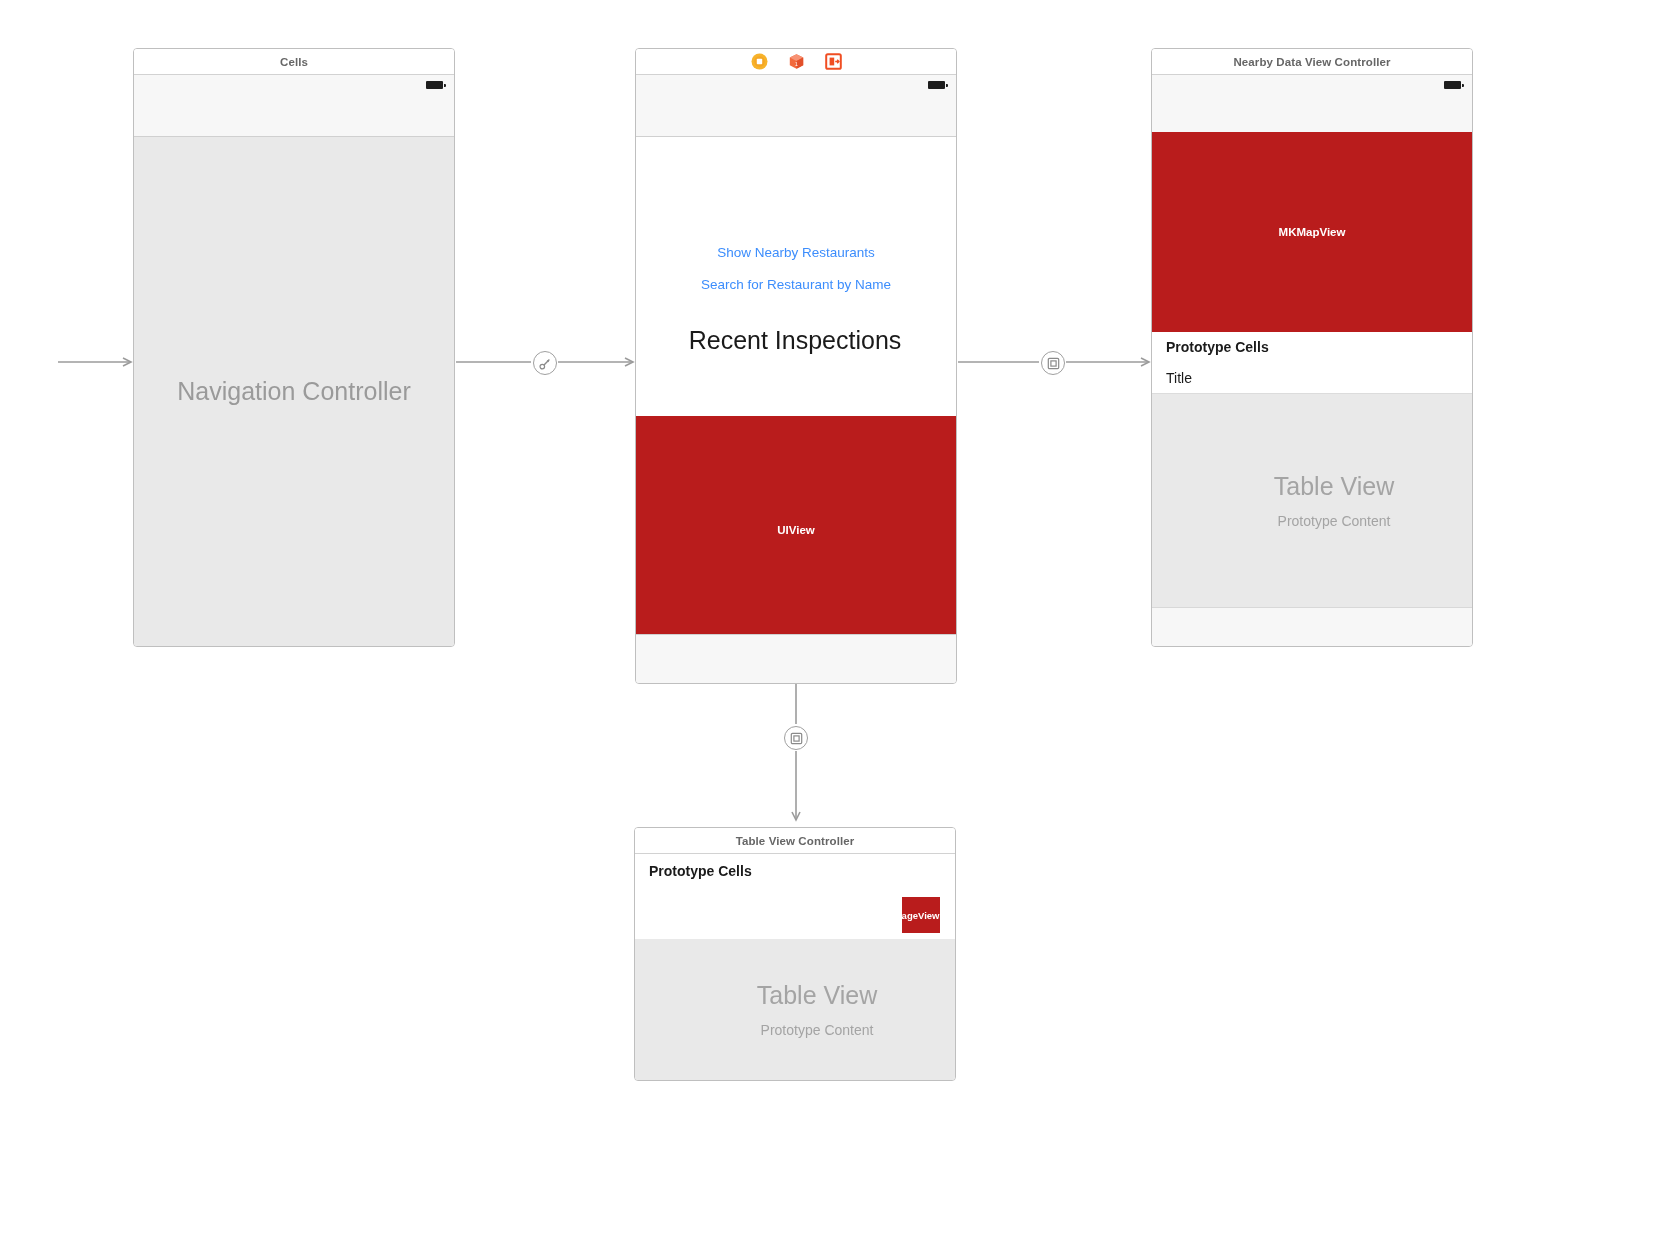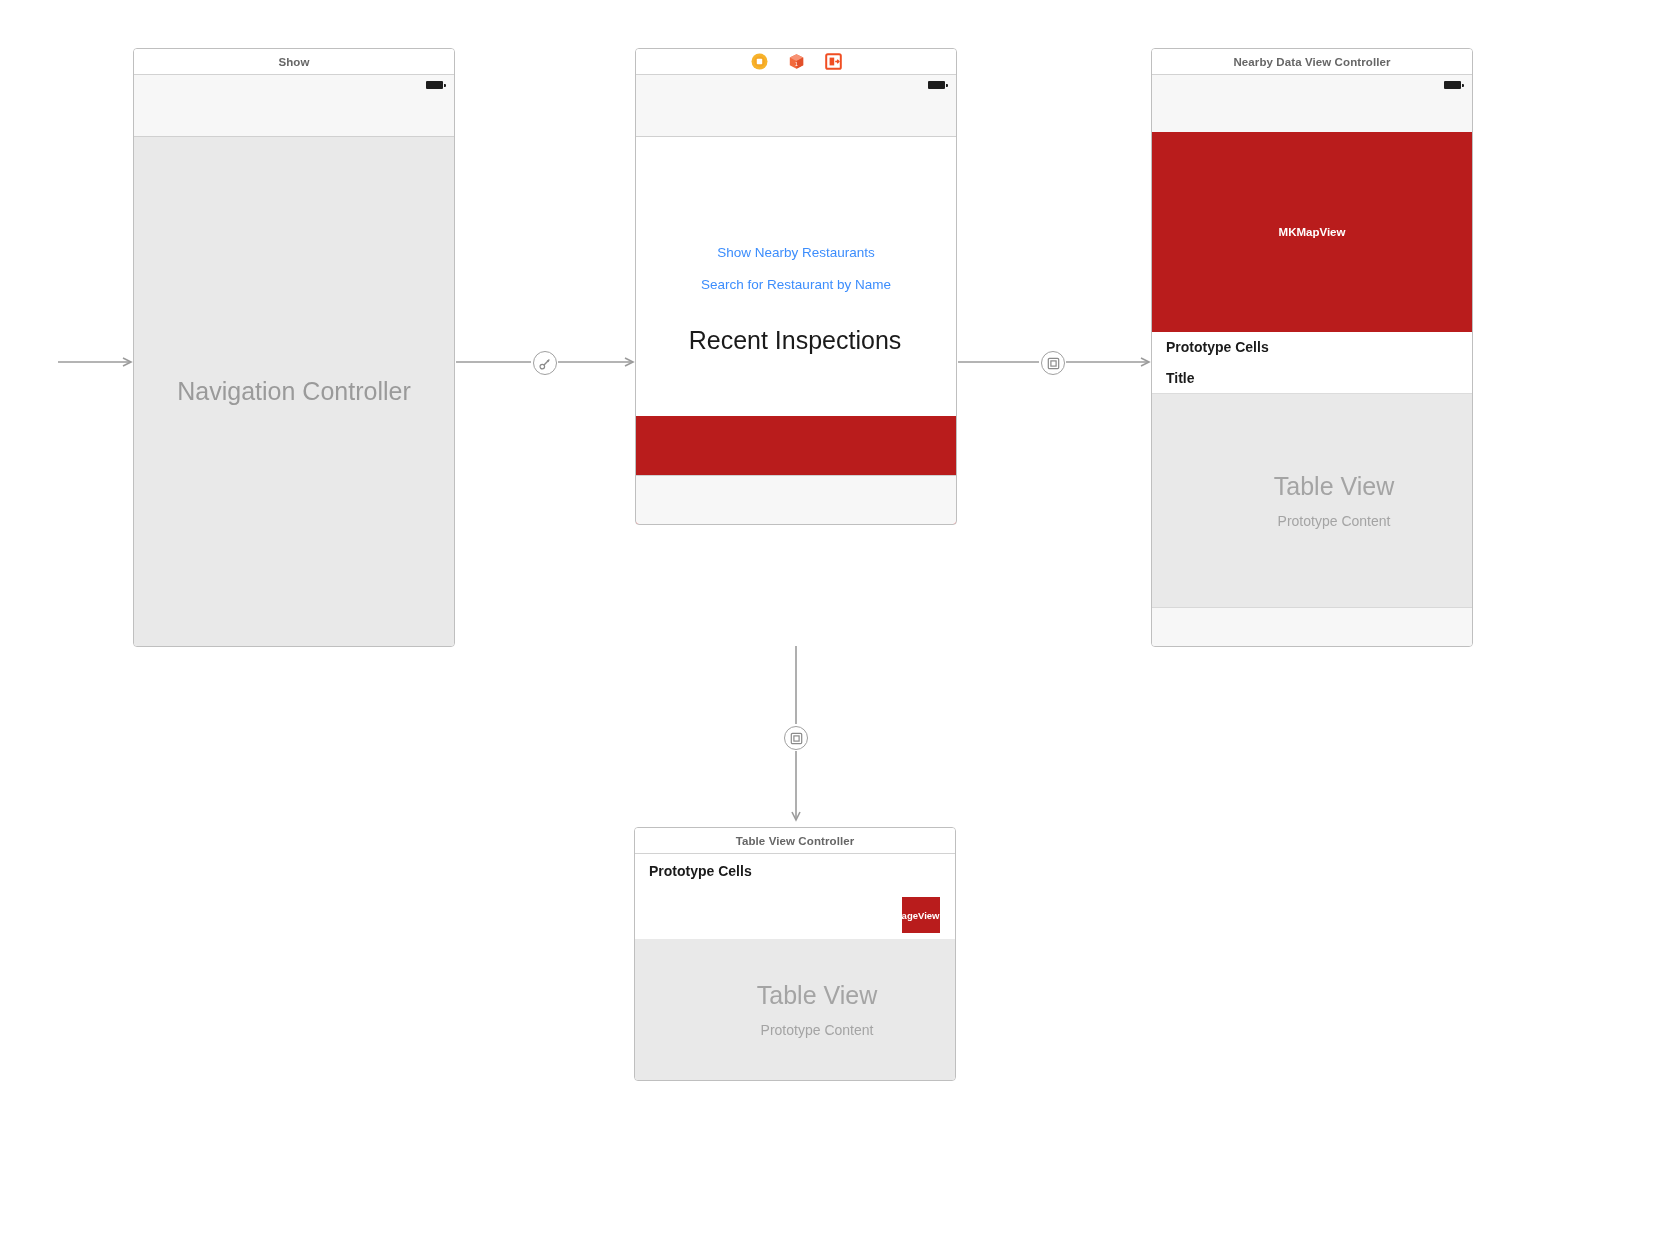--- a/index.html
+++ b/index.html
@@ -109,21 +109,21 @@
     font-size: 25px;
     color: #9a9a9a;
     font-weight: normal;
   }
 
   
   #scene-middle {
     left: 635px;
     top: 48px;
     width: 322px;
-    height: 477px;
+    height: 636px;
   }
   .mid-content {
     position: absolute;
     left: 0;
     right: 0;
     top: 88px;
     bottom: 49px;
     background: #ffffff;
   }
   .mid-link {
@@ -209,21 +209,20 @@
     left: 0;
     right: 0;
     box-sizing: border-box;
     background: #ffffff;
     border-bottom: 1px solid #dcdcdc;
     padding-left: 14px;
     font-size: 14px;
     color: #1a1a1a;
     display: flex;
     align-items: center;
-    font-weight: bold;
   }
   #nearby-cell-title {
     top: 313px;
     height: 32px;
   }
   .tableview-area {
     position: absolute;
     left: 0;
     right: 0;
     background: #e9e9e9;
@@ -362,21 +361,21 @@
 
 <div class="segue-badge" id="badge-show-2">
   <svg width="13" height="13" viewBox="0 0 13 13">
     <rect x="1.3" y="1.3" width="10.4" height="10.4" rx="1.2" fill="none" stroke="#8a8a8a" stroke-width="1.2"></rect>
     <rect x="3.9" y="3.9" width="5.2" height="5.2" fill="none" stroke="#8a8a8a" stroke-width="1.2"></rect>
   </svg>
 </div>
 
 <div class="scene" id="scene-main">
   <div class="scene-title-bar">
-    <span class="scene-title">Show</span>
+    <span class="scene-title">Cells</span>
   </div>
   <div class="status-bar">
     <div class="battery"></div>
   </div>
   <div class="nav-bar"></div>
   <div class="nav-body">
     <span class="nav-body-label">Navigation Controller</span>
   </div>
 </div>
 

